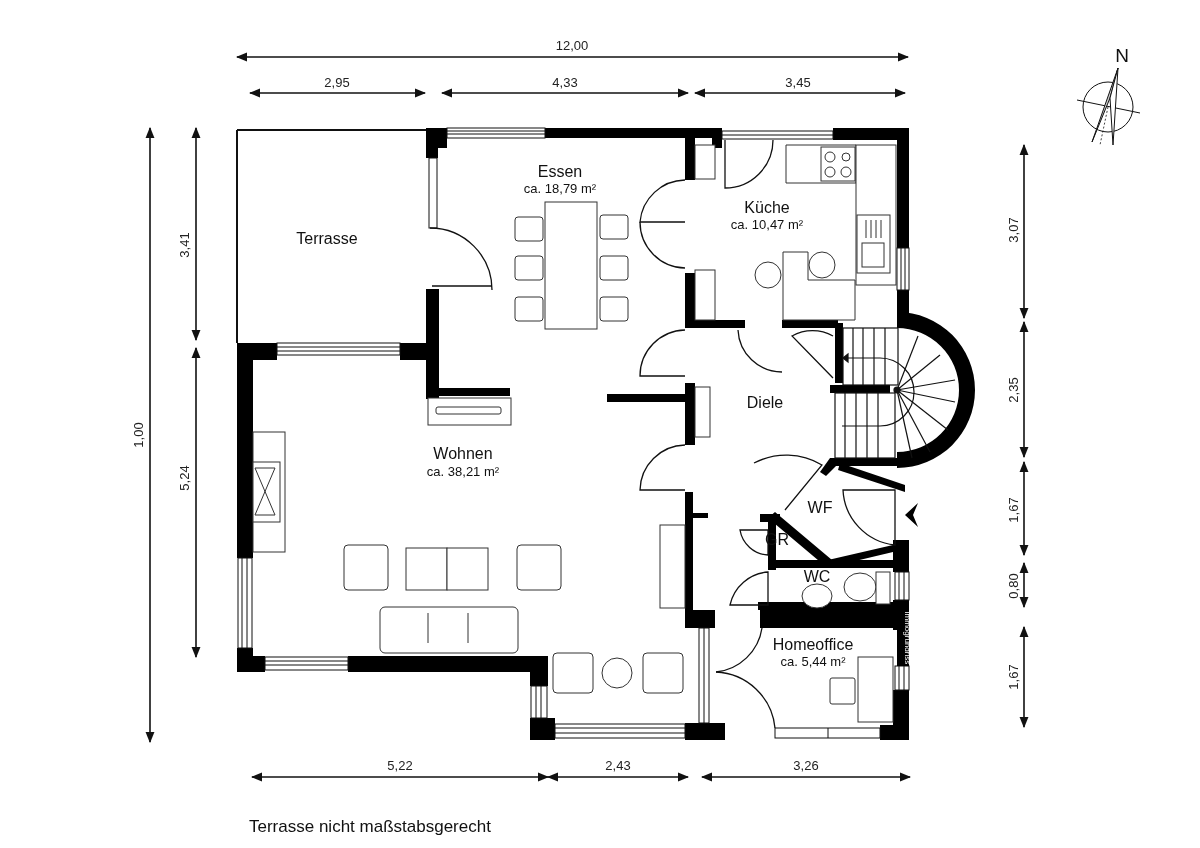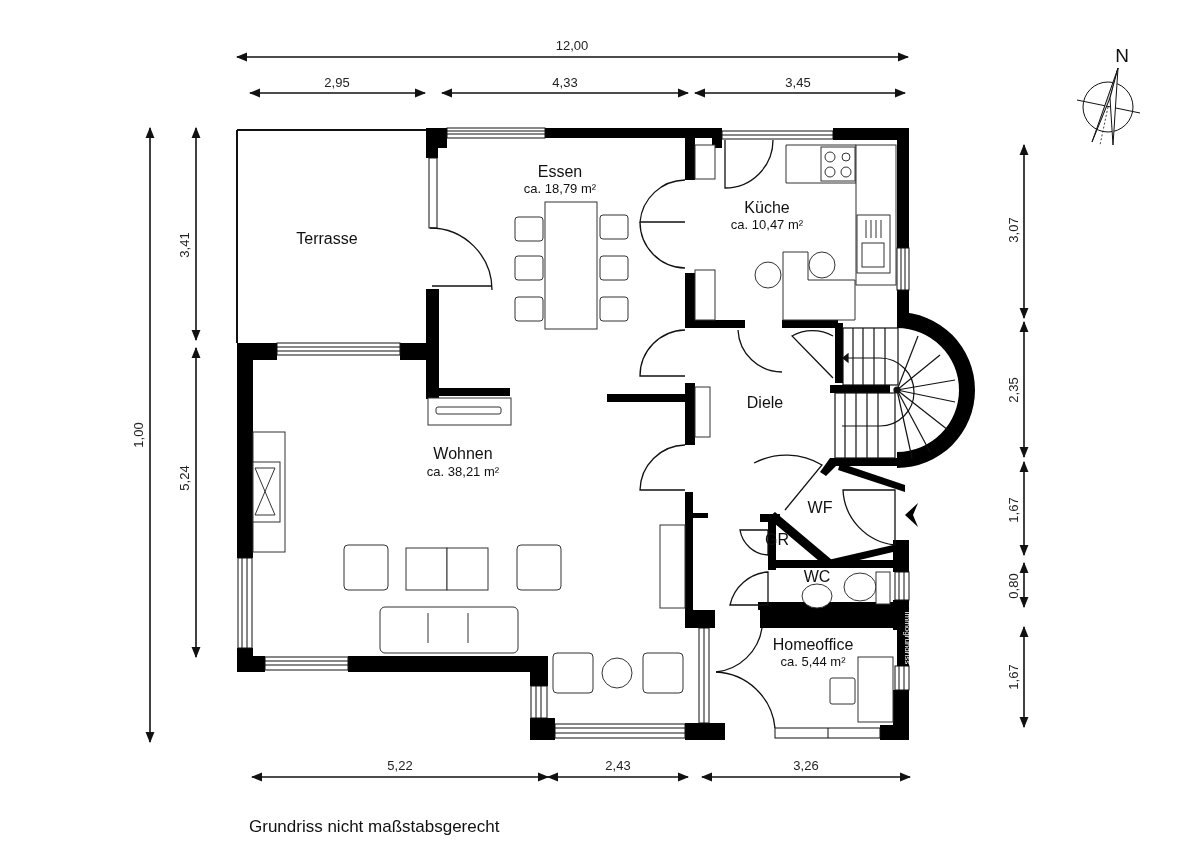--- a/index.html
+++ b/index.html
@@ -284,13 +284,13 @@
     <text class="room" x="463" y="459" text-anchor="middle">Wohnen</text>
     <text class="area" x="463" y="476" text-anchor="middle">ca. 38,21 m²</text>
     <text class="room" x="820" y="513" text-anchor="middle">WF</text>
     <text class="room" x="777" y="545" text-anchor="middle">GR</text>
     <text class="room" x="817" y="582" text-anchor="middle">WC</text>
     <text class="room" x="813" y="650" text-anchor="middle">Homeoffice</text>
     <text class="area" x="813" y="666" text-anchor="middle">ca. 5,44 m²</text>
   </g>
 </svg>
 
-<div class="note">Grundriss nicht maßstabsgerecht</div>
+<div class="note">Terrasse nicht maßstabsgerecht</div>
 
 </body></html>

